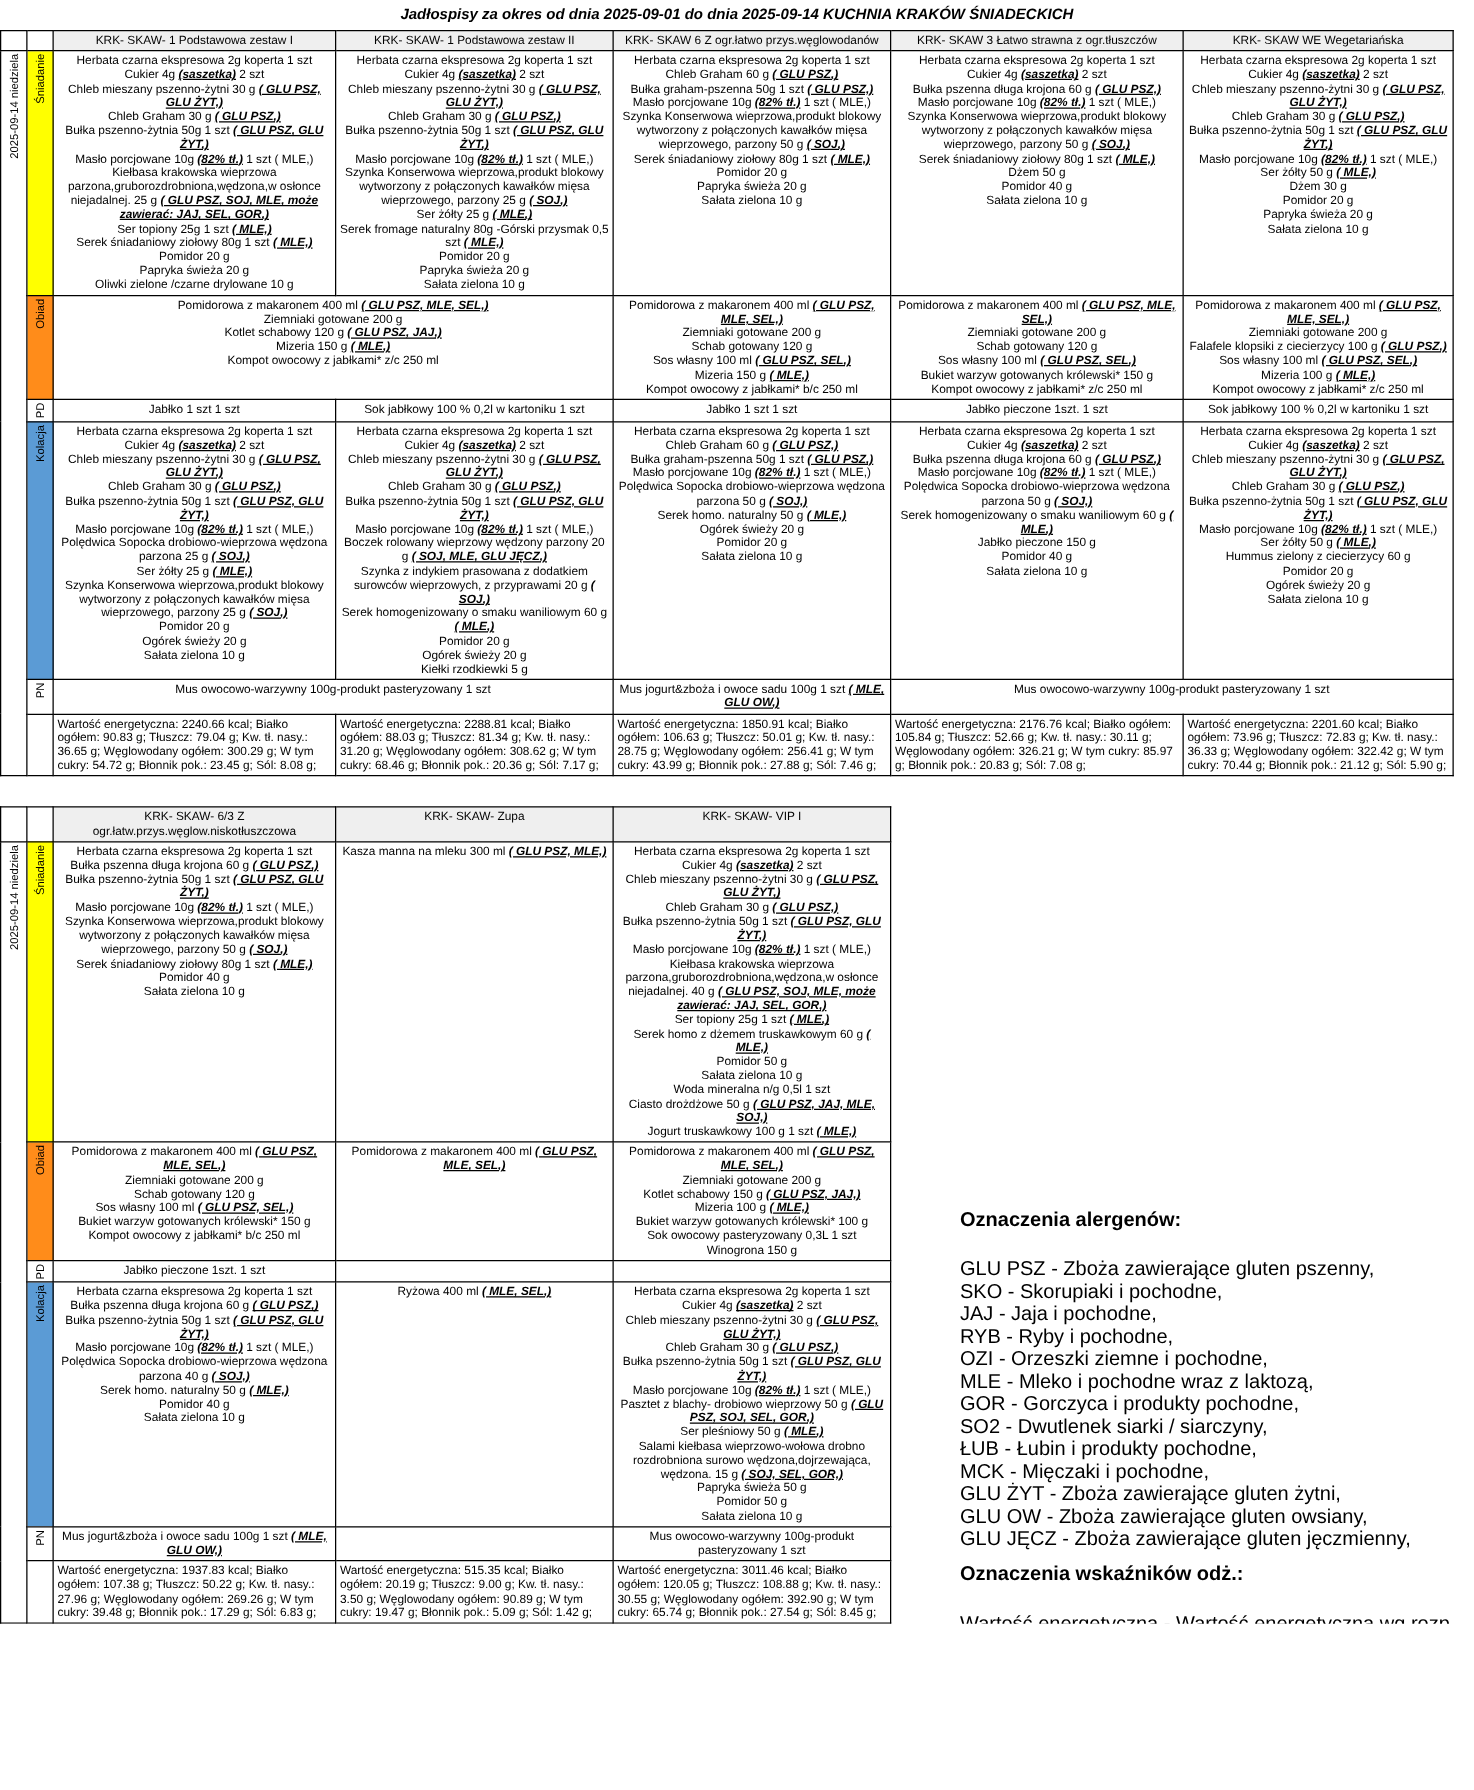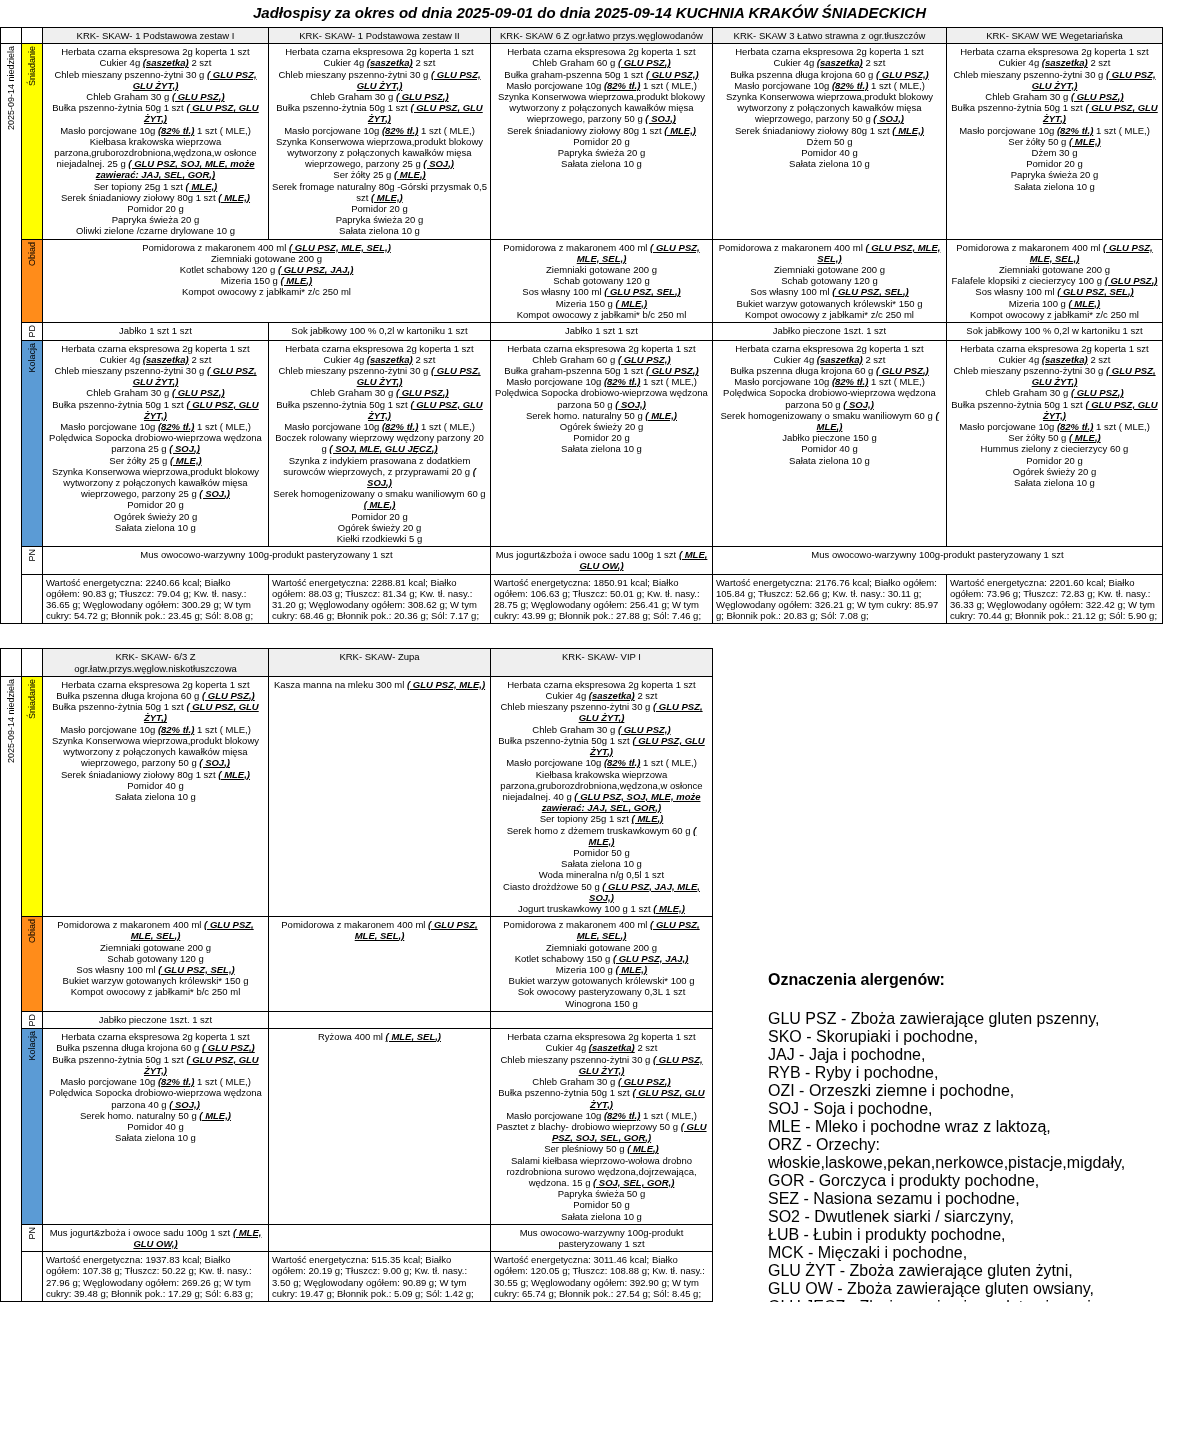--- a/index.html
+++ b/index.html
@@ -1,18 +1,18 @@
 <!DOCTYPE html>
 <html><head>
 <meta charset="utf-8">
 <style>
   html,body{margin:0;padding:0;background:#fff;}
   body{width:1179px;font-family:"Liberation Sans",sans-serif;color:#000;}
   .page{width:1179px;padding:0;box-sizing:border-box;}
-  .doc-title{text-align:center;font-style:italic;font-weight:bold;font-size:15px;padding:4px 0 6px 0;}
+  .doc-title{text-align:center;font-style:italic;font-weight:bold;font-size:12px;padding:4px 0 6px 0;}
   table.menu{border-collapse:collapse;table-layout:fixed;margin-left:0;}
   table.menu td,table.menu th{border:1px solid #000;vertical-align:top;padding:2px 3px;font-size:9.5px;line-height:1.18;}
   th.colhead{background:#efefef;text-align:center;font-weight:normal;font-size:10px;padding:4px 2px;vertical-align:middle;}
   td.daycell{width:14px;background:#fff;padding:0;}
   td.rowlabel{width:14px;padding:0;text-align:center;vertical-align:middle;}
   .vert{writing-mode:vertical-rl;transform:rotate(180deg);white-space:nowrap;font-size:9px;display:block;margin:0 auto;}
   .lbl-sniadanie{background:#ffff00;}
   .lbl-obiad{background:#ff8c1a;}
   .lbl-pd{background:#ffffff;}
   .lbl-kolacja{background:#5b9bd5;}
@@ -420,25 +420,22 @@
 
   <div class="legendwrap">
     <div class="legendbox">
       <h4>Oznaczenia alergenów:</h4>
       <div class="mono" id="allergen-list">
           <div>GLU PSZ - Zboża zawierające gluten pszenny,</div>
           <div>SKO   - Skorupiaki i pochodne,</div>
           <div>JAJ   - Jaja i pochodne,</div>
           <div>RYB   - Ryby i pochodne,</div>
           <div>OZI   - Orzeszki ziemne i pochodne,</div>
-          <div>SOJ   - Soja i pochodne,</div>
           <div>MLE   - Mleko i pochodne wraz z laktozą,</div>
-          <div>ORZ   - Orzechy: włoskie,laskowe,pekan,nerkowce,pistacje,migdały,</div>
           <div>GOR   - Gorczyca i produkty pochodne,</div>
-          <div>SEZ   - Nasiona sezamu i pochodne,</div>
           <div>SO2   - Dwutlenek siarki / siarczyny,</div>
           <div>ŁUB   - Łubin i produkty pochodne,</div>
           <div>MCK   - Mięczaki i pochodne,</div>
           <div>GLU ŻYT - Zboża zawierające gluten żytni,</div>
           <div>GLU OW - Zboża zawierające gluten owsiany,</div>
           <div>GLU JĘCZ - Zboża zawierające gluten jęczmienny,</div>
         </div>
       <h4 style="margin-top:10px">Oznaczenia wskaźników odż.:</h4>
       <div class="mono" id="indicator-list">
           <div>Wartość energetyczna - Wartość energetyczna wg rozp. 1169/2011[kcal],</div>

